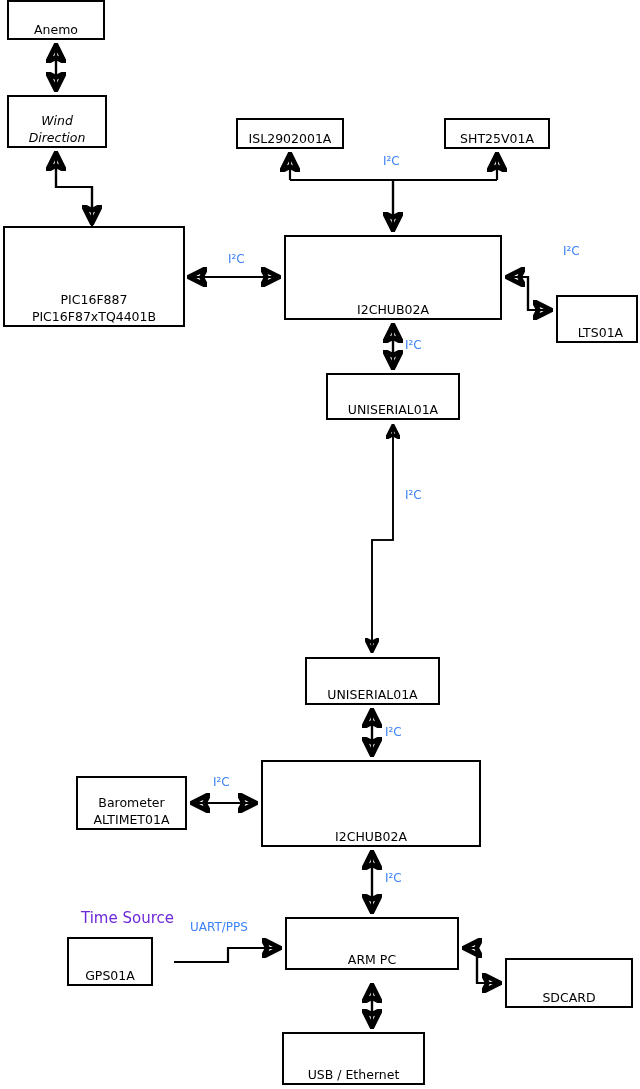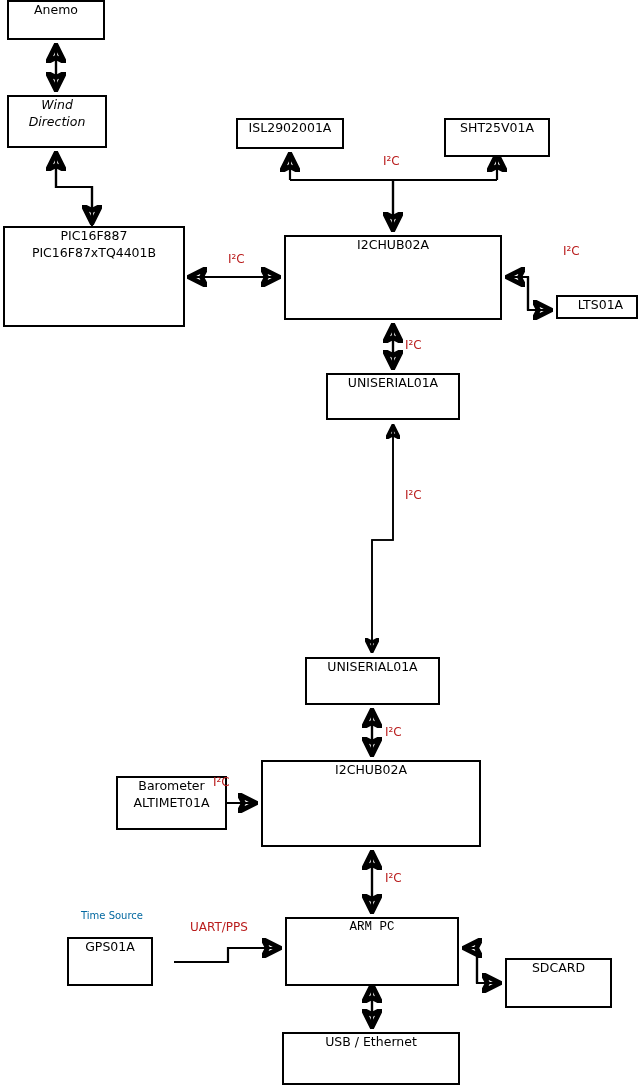--- a/index.html
+++ b/index.html
@@ -15,46 +15,46 @@
     background: #ffffff;
     font-family: "DejaVu Sans", "Liberation Sans", sans-serif;
     overflow: hidden;
   }
   .node {
     position: absolute;
     box-sizing: border-box;
     border: 2px solid #000000;
     background: #ffffff;
     display: flex;
-    align-items: flex-start;
+    align-items: flex-end;
     justify-content: center;
     text-align: center;
     color: #000000;
     font-size: 12.5px;
     line-height: 1.32;
     z-index: 3;
     white-space: pre-line;
   }
   .node .node-label {
     display: block;
     padding: 0 4px;
     white-space: pre-line;
   }
   .edge-label {
     position: absolute;
-    color: #b91c1c;
+    color: #3b82f6;
     font-size: 12px;
     line-height: 1;
     white-space: nowrap;
     z-index: 4;
   }
   .free-label {
     position: absolute;
-    color: #0369a1;
-    font-size: 10px;
+    color: #6d28d9;
+    font-size: 15px;
     line-height: 1;
     white-space: nowrap;
     z-index: 4;
   }
   svg#wires {
     position: absolute;
     left: 0;
     top: 0;
     width: 640px;
     height: 1089px;
@@ -161,62 +161,62 @@
 
   <div class="node" style="left:3px; top:226px; width:182px; height:101px;">
     <span class="node-label">PIC16F887
 PIC16F87xTQ4401B</span>
   </div>
 
   <div class="node" style="left:236px; top:118px; width:108px; height:31px;">
     <span class="node-label">ISL2902001A</span>
   </div>
 
-  <div class="node" style="left:444px; top:118px; width:106px; height:39px;">
+  <div class="node" style="left:444px; top:118px; width:106px; height:31px;">
     <span class="node-label">SHT25V01A</span>
   </div>
 
   <div class="node" style="left:284px; top:235px; width:218px; height:85px;">
     <span class="node-label">I2CHUB02A</span>
   </div>
 
-  <div class="node" style="left:556px; top:295px; width:82px; height:24px;padding-left:7px;">
+  <div class="node" style="left:556px; top:295px; width:82px; height:48px;padding-left:7px;">
     <span class="node-label">LTS01A</span>
   </div>
 
   <div class="node" style="left:326px; top:373px; width:134px; height:47px;">
     <span class="node-label">UNISERIAL01A</span>
   </div>
 
   <div class="node" style="left:305px; top:657px; width:135px; height:48px;">
     <span class="node-label">UNISERIAL01A</span>
   </div>
 
-  <div class="node" style="left:76px; top:776px; width:111px; height:54px;margin-left:40px;">
+  <div class="node" style="left:76px; top:776px; width:111px; height:54px;">
     <span class="node-label">Barometer
 ALTIMET01A</span>
   </div>
 
   <div class="node" style="left:261px; top:760px; width:220px; height:87px;">
     <span class="node-label">I2CHUB02A</span>
   </div>
 
   <div class="node" style="left:67px; top:937px; width:86px; height:49px;">
     <span class="node-label">GPS01A</span>
   </div>
 
-  <div class="node" style="left:285px; top:917px; width:174px; height:69px;font-family:Liberation Mono, monospace;">
+  <div class="node" style="left:285px; top:917px; width:174px; height:53px;">
     <span class="node-label">ARM PC</span>
   </div>
 
-  <div class="node" style="left:505px; top:958px; width:107px; height:50px;">
+  <div class="node" style="left:505px; top:958px; width:128px; height:50px;">
     <span class="node-label">SDCARD</span>
   </div>
 
-  <div class="node" style="left:282px; top:1032px; width:178px; height:53px;">
+  <div class="node" style="left:282px; top:1032px; width:143px; height:53px;">
     <span class="node-label">USB / Ethernet</span>
   </div>
 
   <div class="free-label" style="left:81px; top:911px;">Time Source</div>
 
   <div class="edge-label" style="left:228px; top:253px;">I²C</div>
 
   <div class="edge-label" style="left:383px; top:155px;">I²C</div>
 
   <div class="edge-label" style="left:563px; top:245px;">I²C</div>

